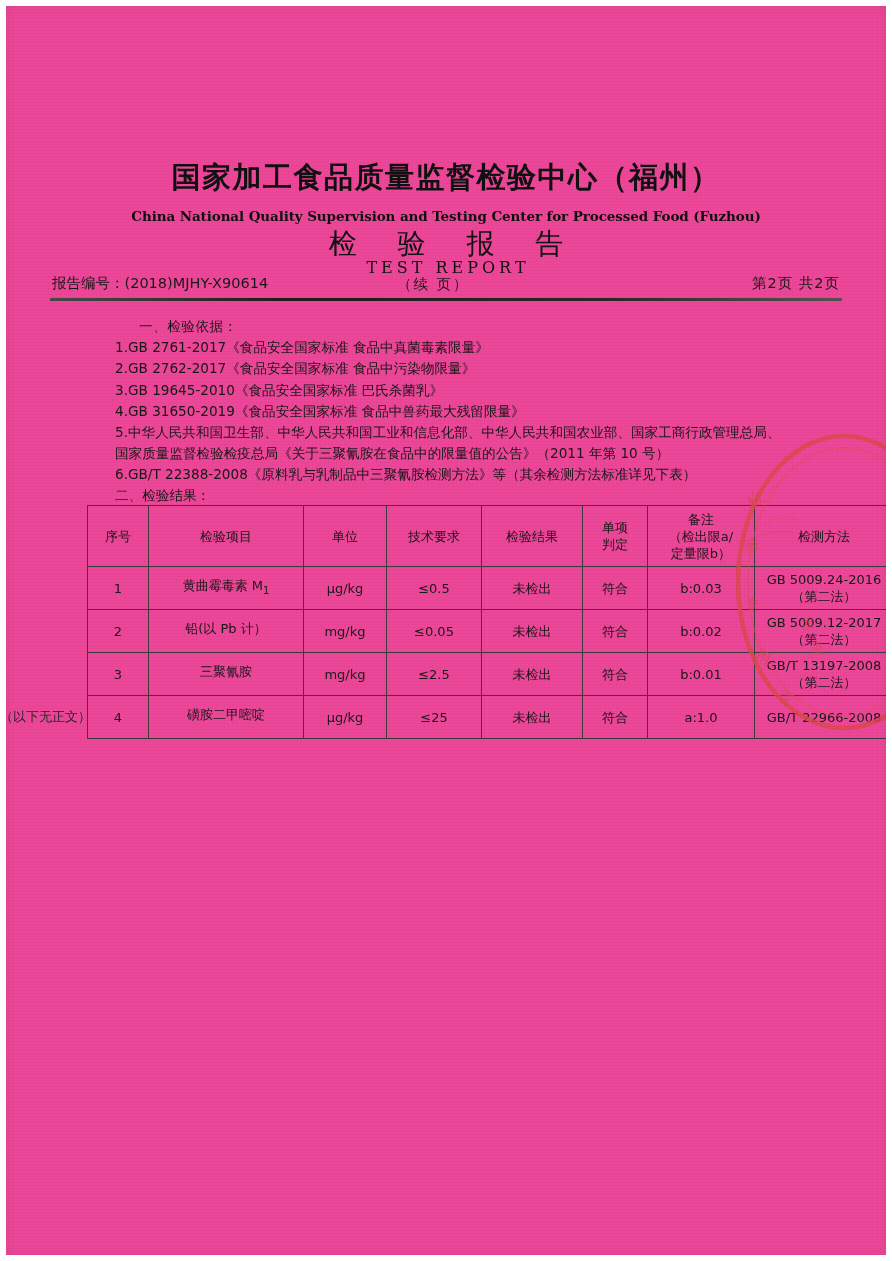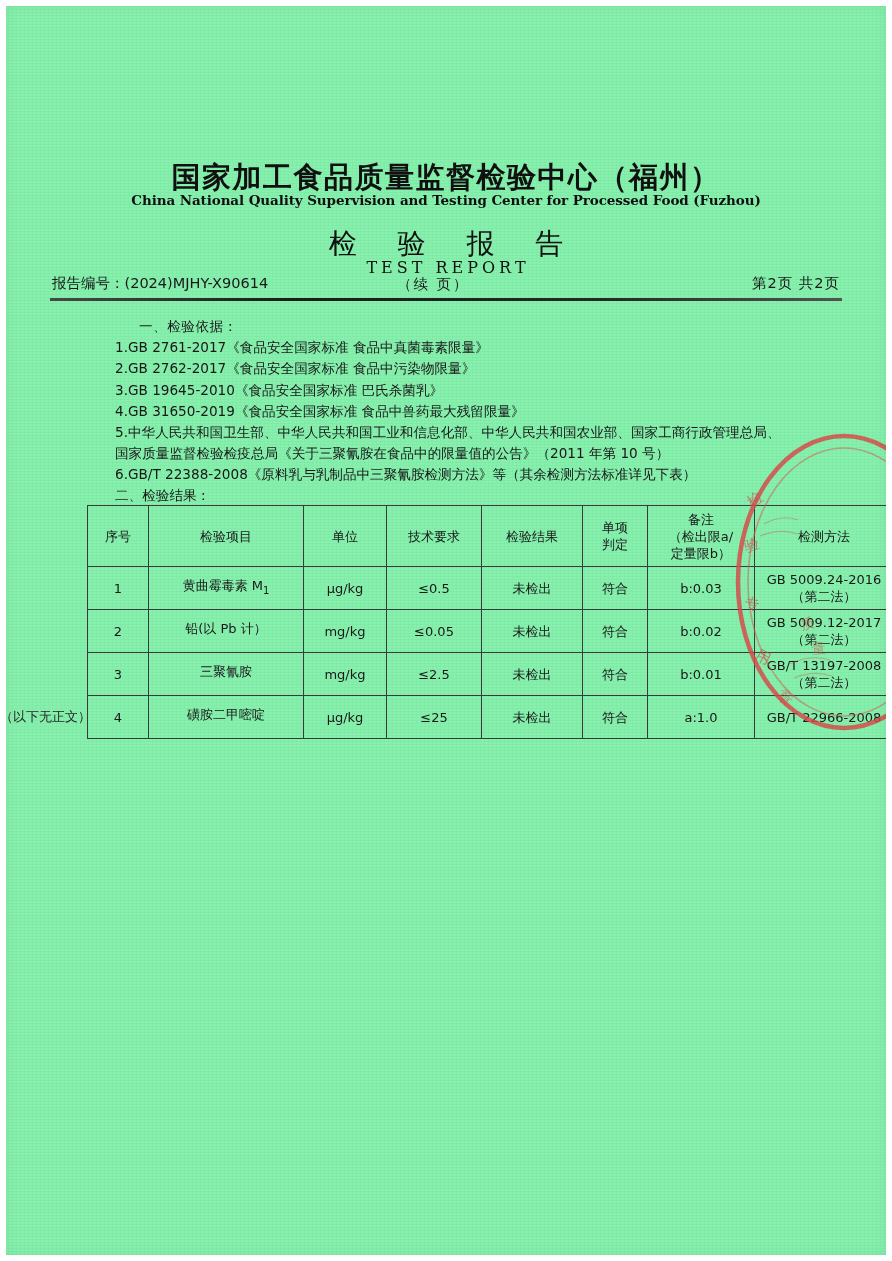--- a/index.html
+++ b/index.html
@@ -4,21 +4,21 @@
 <style>
   html, body {
     margin: 0;
     padding: 0;
     background: #c8c8c8;
   }
   .page {
     position: relative;
     width: 892px;
     height: 1261px;
-    background: #86efac;
+    background: #ec4899;
     margin: 0 auto;
     overflow: hidden;
     font-family: "DejaVu Sans", "Liberation Sans", sans-serif;
     color: #1b1b1b;
     filter: contrast(1.02);
   }
   
   .scan-edge {
     position: absolute;
     inset: 0;
@@ -41,21 +41,21 @@
     top: 158px; left: 0; right: 0;
     text-align: center;
     font-family: "DejaVu Serif", "Liberation Serif", serif;
     font-weight: 700;
     font-size: 29px;
     letter-spacing: 1.5px;
     color: #131313;
   }
   .org-en {
     position: absolute;
-    top: 192px; left: 0; right: 0;
+    top: 208px; left: 0; right: 0;
     text-align: center;
     font-family: "DejaVu Serif", "Liberation Serif", serif;
     font-weight: 700;
     font-size: 13.5px;
     letter-spacing: -0.1px;
     color: #131313;
   }
   .doc-title-cn {
     position: absolute;
     top: 225px; left: 0; right: 0;
@@ -171,21 +171,21 @@
 <body>
 
 <div class="page">
 
   <div class="org-cn">国家加工食品质量监督检验中心（福州）</div>
   <div class="org-en">China National Quality Supervision and Testing Center for Processed Food (Fuzhou)</div>
   <div class="doc-title-cn">检 验 报 告</div>
   <div class="doc-title-en">TEST   REPORT</div>
 
   <div class="meta-row">
-    <span class="meta-report-no"><span>报告编号：</span><span>(2024)MJHY-X90614</span></span>
+    <span class="meta-report-no"><span>报告编号：</span><span>(2018)MJHY-X90614</span></span>
     <span class="meta-continued">（续 页）</span>
     <span class="meta-pages">第2页 共2页</span>
   </div>
   <div class="rule"></div>
 
   <div class="basis">
     <div class="basis-title">一、检验依据：</div>
     <div class="basis-item">1.GB 2761-2017《食品安全国家标准 食品中真菌毒素限量》</div>
     <div class="basis-item">2.GB 2762-2017《食品安全国家标准 食品中污染物限量》</div>
     <div class="basis-item">3.GB 19645-2010《食品安全国家标准 巴氏杀菌乳》</div>

